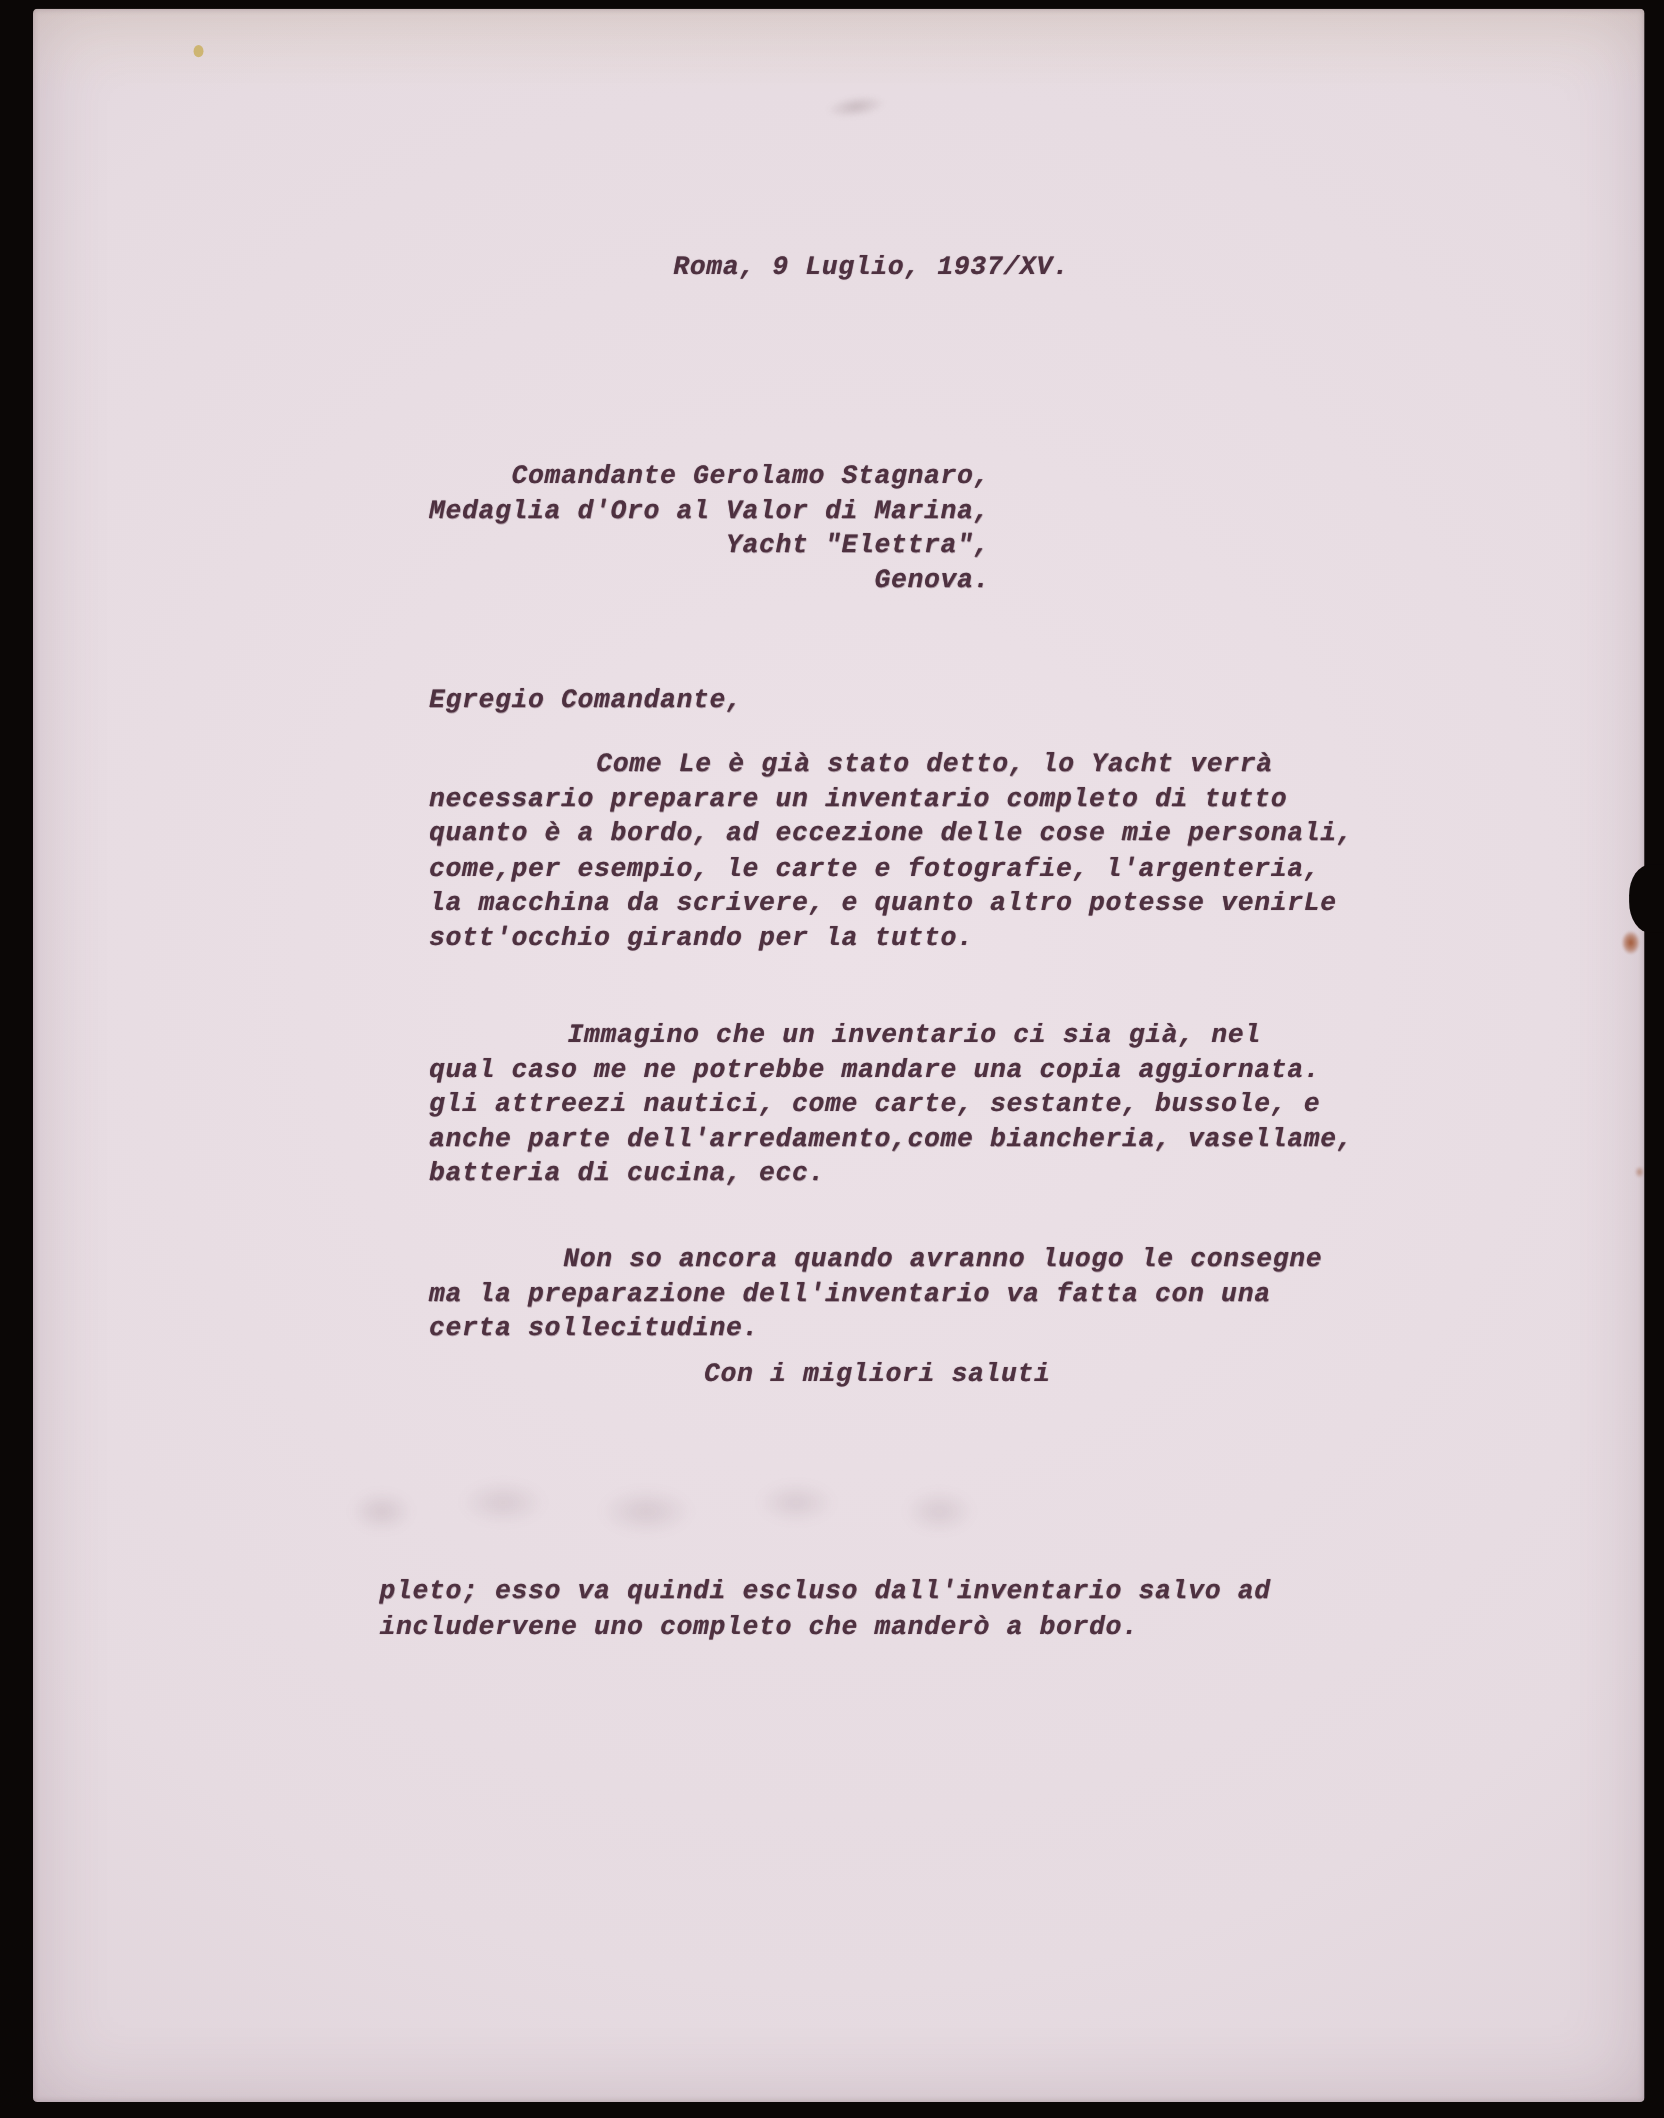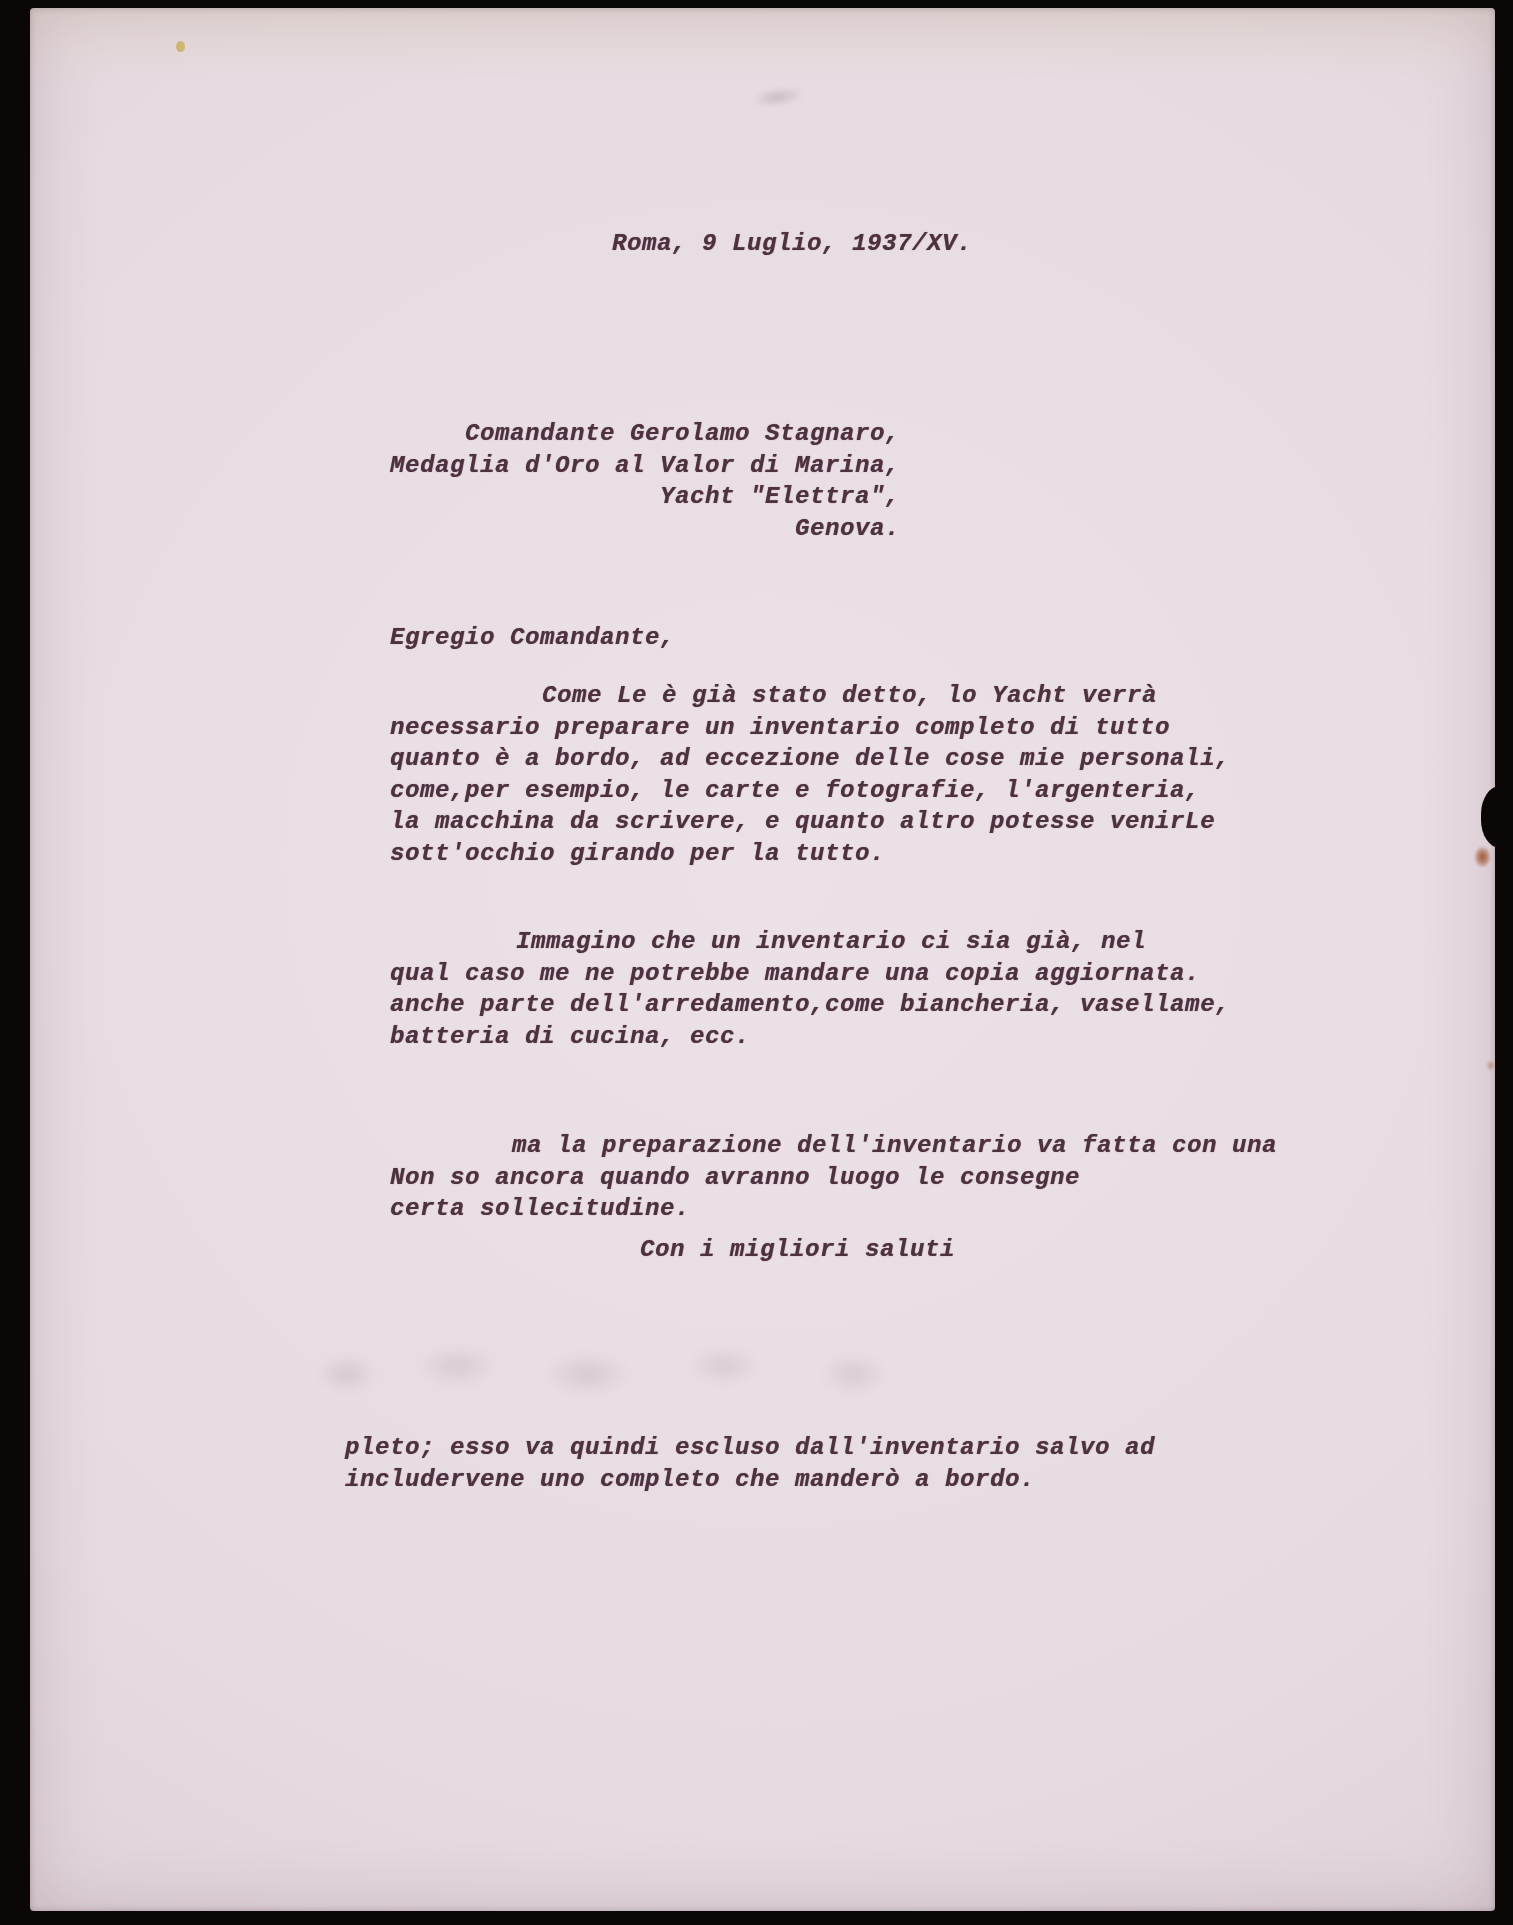--- a/index.html
+++ b/index.html
@@ -106,27 +106,28 @@
     <div class="line">necessario preparare un inventario completo di tutto</div>
     <div class="line">quanto è a bordo, ad eccezione delle cose mie personali,</div>
     <div class="line">come,per esempio, le carte e fotografie, l'argenteria,</div>
     <div class="line">la macchina da scrivere, e quanto altro potesse venirLe</div>
     <div class="line">sott'occhio girando per la tutto.</div>
   </div>
 
   <div class="tw p2" style="left:390px;top:926px;">
     <div class="line">Immagino che un inventario ci sia già, nel</div>
     <div class="line">qual caso me ne potrebbe mandare una copia aggiornata.</div>
+    <div class="line">gli attreezi nautici, come carte, sestante, bussole, e</div>
     <div class="line">anche parte dell'arredamento,come biancheria, vasellame,</div>
     <div class="line">batteria di cucina, ecc.</div>
   </div>
 
   <div class="tw p3" style="left:390px;top:1130px;">
+    <div class="line">Non so ancora quando avranno luogo le consegne</div>
     <div class="line">ma la preparazione dell'inventario va fatta con una</div>
-    <div class="line">Non so ancora quando avranno luogo le consegne</div>
     <div class="line">certa sollecitudine.</div>
   </div>
 
   <div class="tw" style="left:640px;top:1234px;">Con i migliori saluti</div>
 
   <div class="tw" style="left:345px;top:1432px;">
     <div class="line">pleto; esso va quindi escluso dall'inventario salvo ad</div>
     <div class="line">includervene uno completo che manderò a bordo.</div>
   </div>
 

